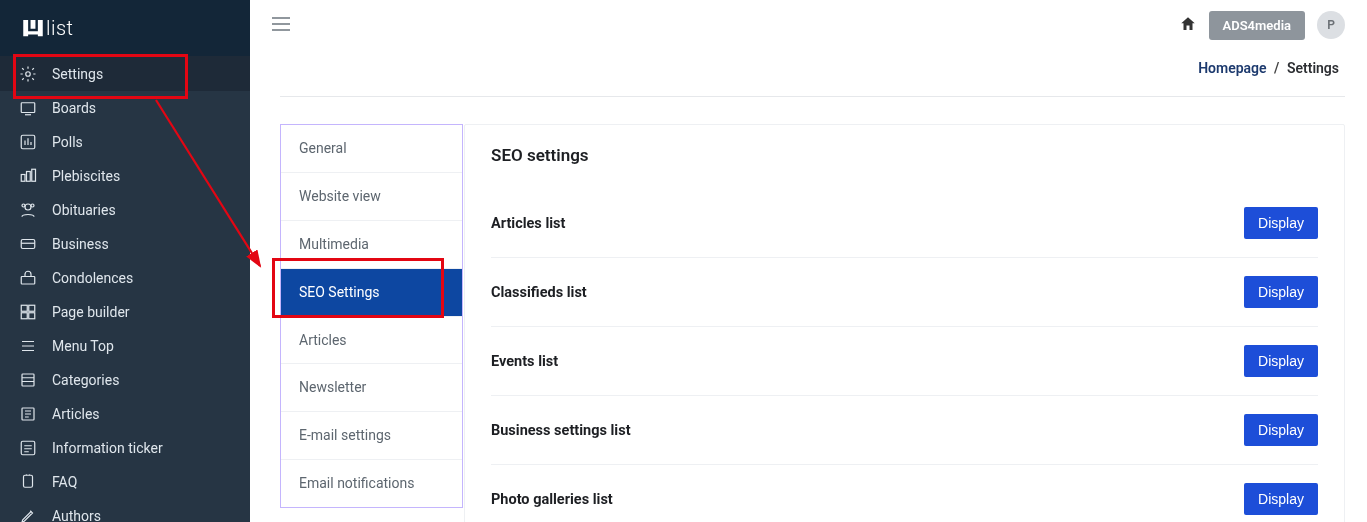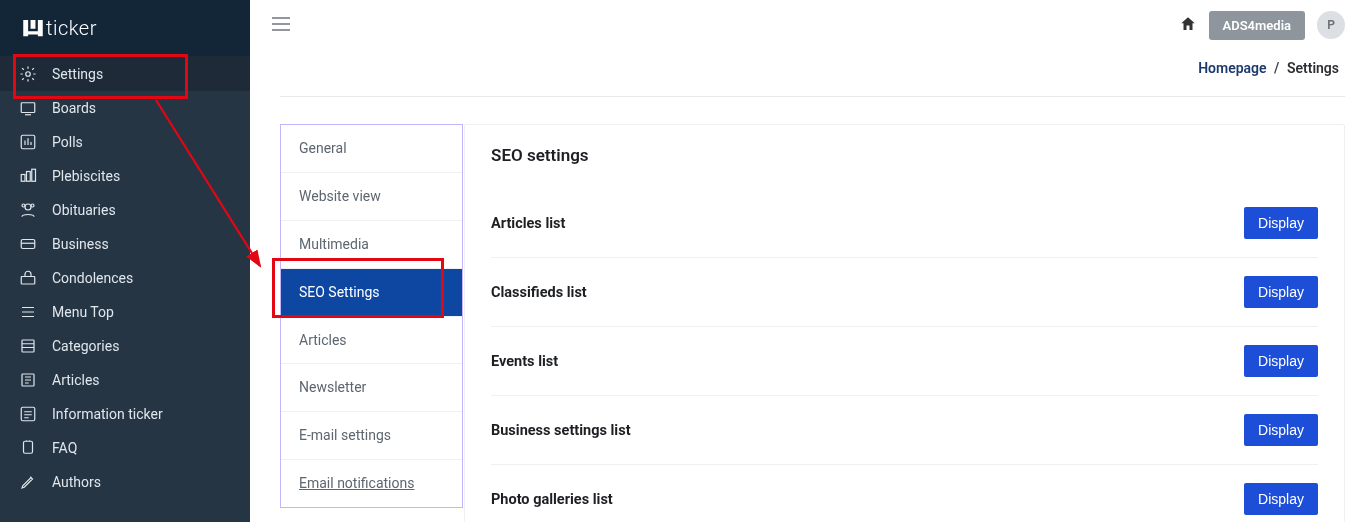--- a/index.html
+++ b/index.html
@@ -32,42 +32,42 @@
 
   
   .breadcrumb { position:absolute; right:28px; top:60px; font-size:14px; color:#1d3a6e; font-weight:600; }
   .breadcrumb .sep { color:#444; padding:0 4px; font-weight:600; }
   .breadcrumb .current { color:#2d2f33; }
   .hr { position:absolute; left:280px; right:22px; top:96px; height:1px; background:#e6e8eb; }
 
   
   .subnav { position:absolute; left:280px; top:124px; width:183px; background:#fff; border:1px solid #c4b5fd; }
   .subnav-item { padding:14px 18px; border-bottom:1px solid #eef0f3; color:#5d666f; font-size:14px; cursor:pointer; line-height:1.35; }
-  .subnav-item:last-child { border-bottom:none;text-decoration:underline; }
+  .subnav-item:last-child { border-bottom:none; }
   .subnav-item.active { background:#0d47a1; color:#fff; }
 
   
   .card { position:absolute; left:464px; top:124px; right:22px; background:#fff; border:1px solid #eef0f3; border-radius:2px; padding:20px 26px 10px; }
   .card h2 { font-size:17px; font-weight:600; color:#1d1f23; margin-bottom:24px; }
   .row { display:flex; align-items:center; justify-content:space-between; padding:18px 0; border-bottom:1px solid #eef0f3; }
   .row:last-child { border-bottom:none; }
   .row-label { font-weight:700; color:#1d1f23; font-size:14.5px; }
   .row-btn { background:#1d4ed8; color:#fff; border:none; padding:8px 14px; font-size:14px; border-radius:2px; cursor:pointer; }
 </style>
 </head>
 <body>
 
 <div class="sidebar">
   <div class="brand">
     <span class="brand-logo">
       <svg viewBox="0 0 32 32">
           <path fill="#fff" d="M4 26 L4 6 L10 6 L10 20 L22 20 L22 6 L28 6 L28 26 L22 26 L22 24 L10 24 L10 26 Z M13 6 L19 6 L19 17 L13 17 Z"></path>
         </svg>
     </span>
-    <span class="brand-text">ticker</span>
+    <span class="brand-text">list</span>
   </div>
 
   <div id="nav">
       <div class="nav-item settings">
         <span class="nav-icon">
           <svg viewBox="0 0 24 24">
             <circle cx="12" cy="12" r="3"></circle>
             <path d="M12 2v3M12 19v3M4.2 4.2l2.1 2.1M17.7 17.7l2.1 2.1M2 12h3M19 12h3M4.2 19.8l2.1-2.1M17.7 6.3l2.1-2.1"></path>
           </svg>
         </span>
@@ -122,20 +122,31 @@
         <span>Business</span>
       </div>
       <div class="nav-item">
         <span class="nav-icon">
           <svg viewBox="0 0 24 24">
             <rect x="3" y="10" width="18" height="10" rx="1"></rect>
             <path d="M8 10V7a4 4 0 018 0v3"></path>
           </svg>
         </span>
         <span>Condolences</span>
+      </div>
+      <div class="nav-item">
+        <span class="nav-icon">
+          <svg viewBox="0 0 24 24">
+            <rect x="3" y="3" width="8" height="8"></rect>
+            <rect x="13" y="3" width="8" height="8"></rect>
+            <rect x="3" y="13" width="8" height="8"></rect>
+            <rect x="13" y="13" width="8" height="8"></rect>
+          </svg>
+        </span>
+        <span>Page builder</span>
       </div>
       <div class="nav-item">
         <span class="nav-icon">
           <svg viewBox="0 0 24 24">
             <path d="M4 6h16M4 12h16M4 18h16"></path>
           </svg>
         </span>
         <span>Menu Top</span>
       </div>
       <div class="nav-item">

